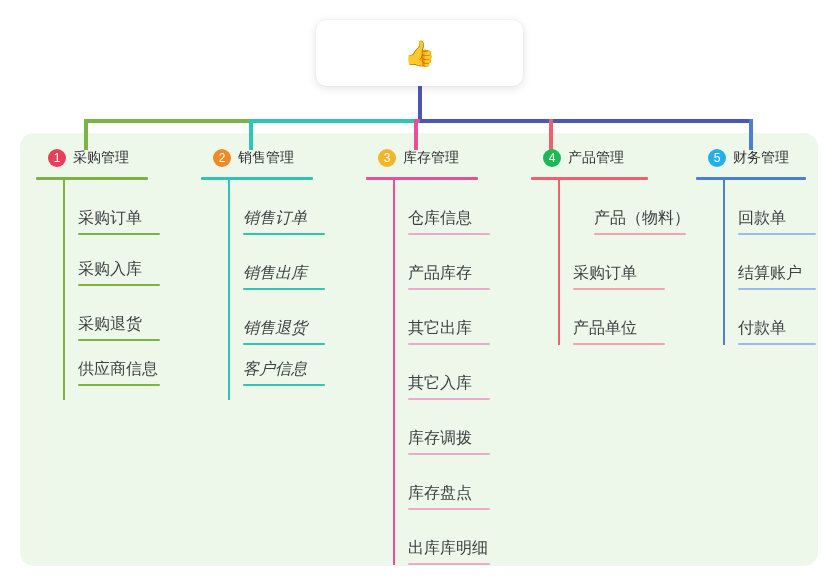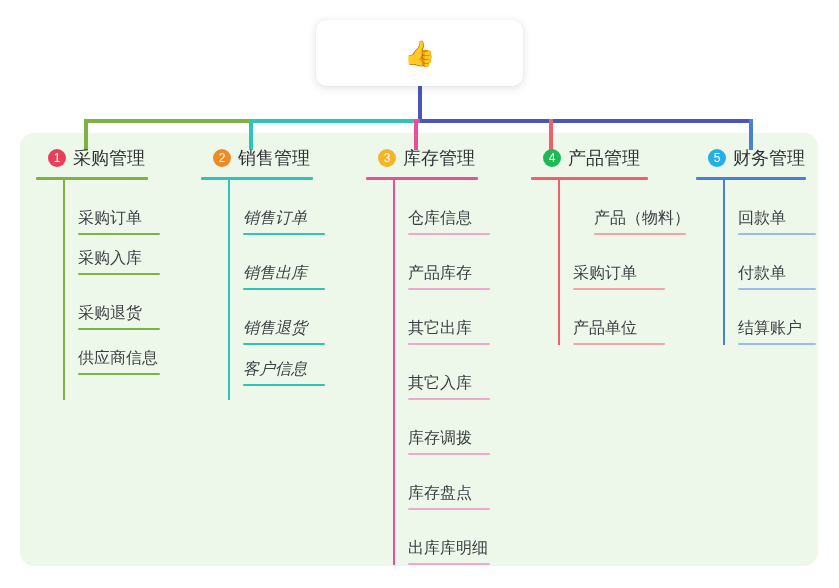--- a/index.html
+++ b/index.html
@@ -90,21 +90,21 @@
     height: 18px;
     border-radius: 50%;
     color: #ffffff;
     font-size: 12px;
     line-height: 18px;
     text-align: center;
     font-weight: 400;
     flex: 0 0 auto;
   }
   .col-title {
-    font-size: 18px;
+    font-size: 14px;
     color: #2f3135;
     white-space: nowrap;
   }
   .head-rule {
     height: 3px;
     margin-top: 6px;
     border-radius: 1px;
   }
 
   .branch {
@@ -169,21 +169,21 @@
           <div class="badge" style="background: rgb(232, 64, 90);">1</div>
           <div class="col-title">采购管理</div>
         </div>
         <div class="head-rule" style="width: 112px; background: rgb(124, 179, 66);"></div>
         <div class="branch" style="height: 220px;">
           <div class="spine" style="height: 220px; background: rgb(124, 179, 66);"></div>
           <div class="leaf" style="height: 55px;">
             <div class="leaf-label">采购订单</div>
             <div class="leaf-rule" style="width: 82px; background: rgb(124, 179, 66);"></div>
           </div>
-          <div class="leaf" style="height: 40px;">
+          <div class="leaf" style="height: 51px;">
             <div class="leaf-label">采购入库</div>
             <div class="leaf-rule" style="width: 82px; background: rgb(124, 179, 66);"></div>
           </div>
           <div class="leaf" style="height: 55px;">
             <div class="leaf-label">采购退货</div>
             <div class="leaf-rule" style="width: 82px; background: rgb(124, 179, 66);"></div>
           </div>
           <div class="leaf" style="height: 45px;">
             <div class="leaf-label">供应商信息</div>
             <div class="leaf-rule" style="width: 82px; background: rgb(124, 179, 66);"></div>
@@ -282,24 +282,24 @@
           <div class="col-title">财务管理</div>
         </div>
         <div class="head-rule" style="width: 110px; background: rgb(74, 127, 212);"></div>
         <div class="branch" style="height: 203px;">
           <div class="spine" style="height: 165px; background: rgb(74, 127, 212);"></div>
           <div class="leaf" style="height: 55px;">
             <div class="leaf-label">回款单</div>
             <div class="leaf-rule" style="width: 78px; background: rgb(157, 187, 232);"></div>
           </div>
           <div class="leaf" style="height: 55px;">
+            <div class="leaf-label">结算账户</div>
+            <div class="leaf-rule" style="width: 78px; background: rgb(157, 187, 232);"></div>
+          </div>
+          <div class="leaf" style="height: 55px;">
             <div class="leaf-label">付款单</div>
             <div class="leaf-rule" style="width: 78px; background: rgb(157, 187, 232);"></div>
           </div>
-          <div class="leaf" style="height: 55px;">
-            <div class="leaf-label">结算账户</div>
-            <div class="leaf-rule" style="width: 78px; background: rgb(157, 187, 232);"></div>
-          </div>
         </div>
       </div>
     </div>
 
 </div>
 
 </body></html>

